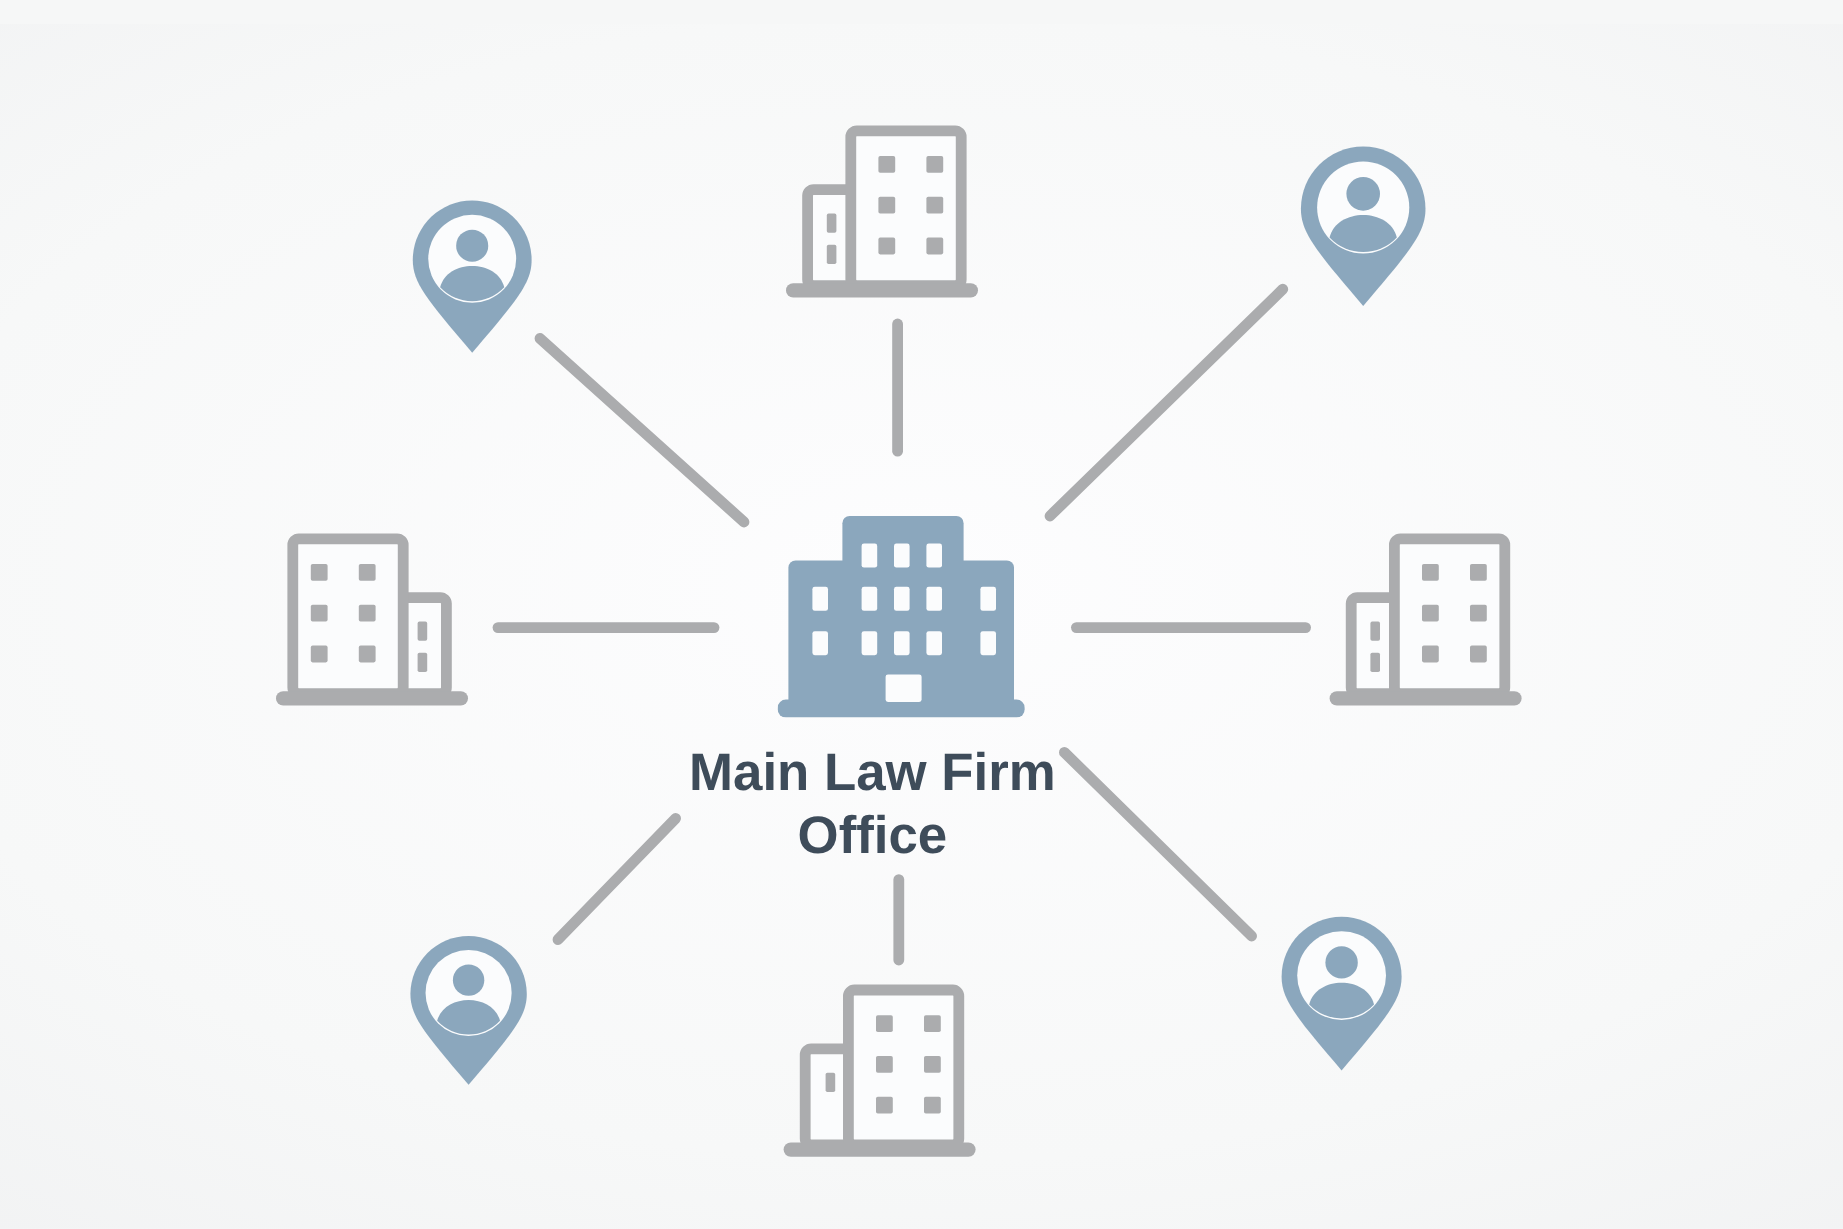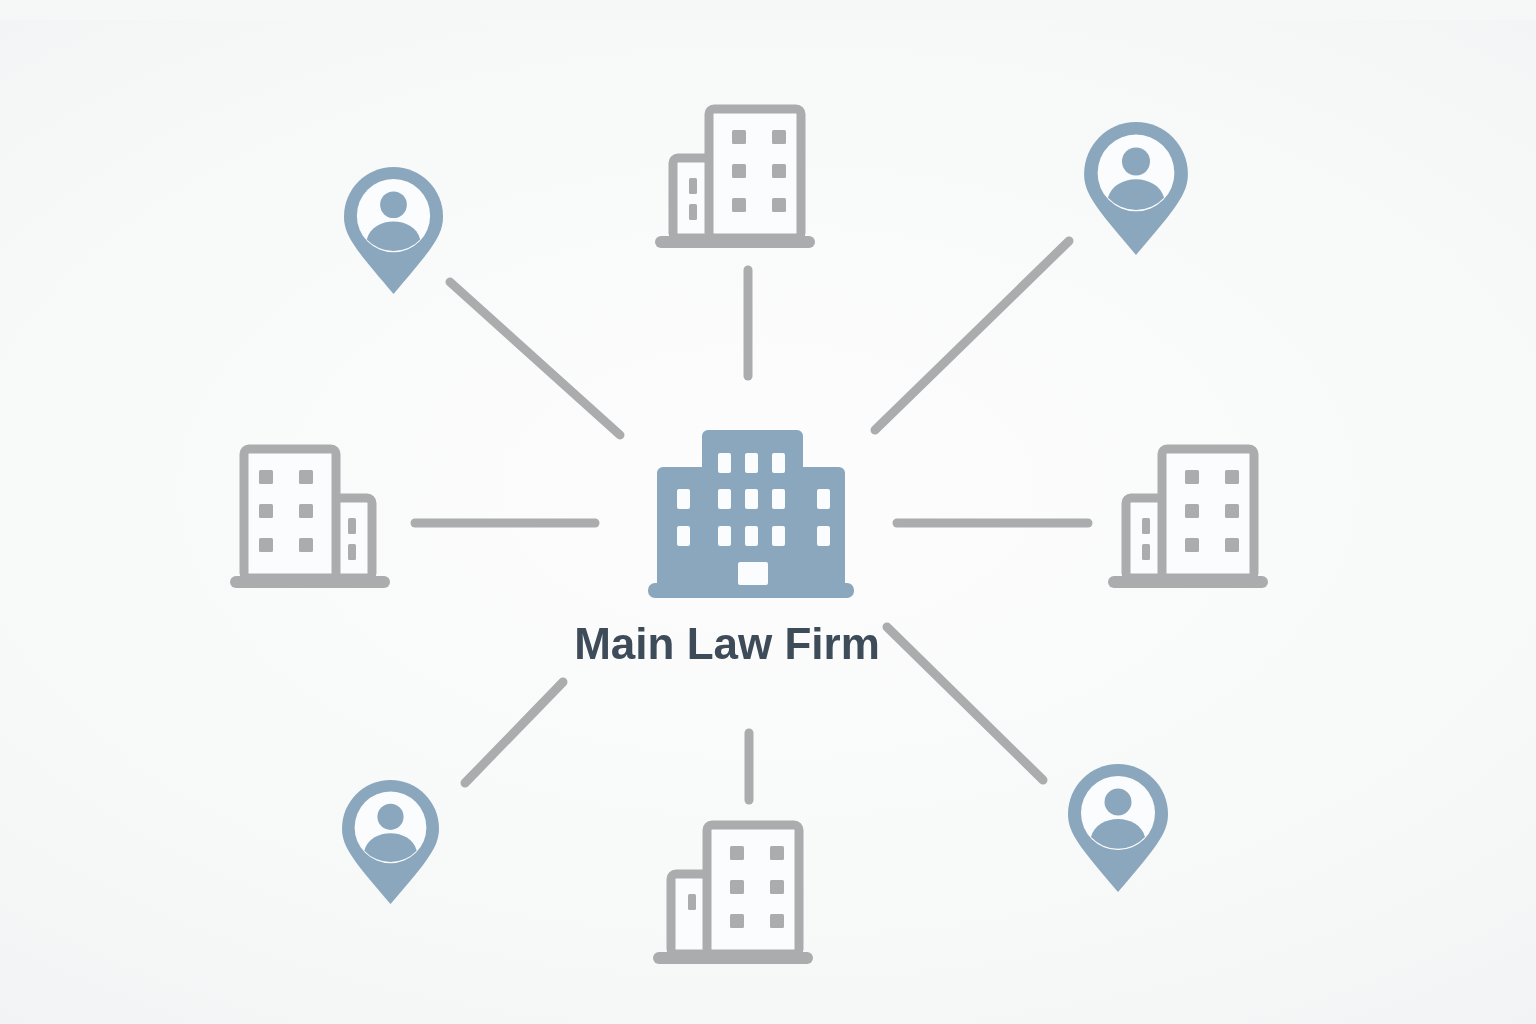--- a/index.html
+++ b/index.html
@@ -124,20 +124,21 @@
     <line x1="887" y1="607" x2="1043" y2="760"></line>
   </svg>
 
   <div class="node" style="left:648px; top:410px; width:206px; height:168px;">
     <svg viewBox="0 0 206 168">
         <use href="#i-hq"></use>
       </svg>
   </div>
   <div class="label">
     <span>Main Law Firm</span>
+    <span>Office</span>
   </div>
 
   <div class="node" style="left:652px; top:82px; width:166px; height:150px;">
     <svg viewBox="0 0 166 150">
         <use href="#i-bldg"></use>
       </svg>
   </div>
   <div class="node flip" style="left:227px; top:422px; width:166px; height:150px;">
     <svg viewBox="0 0 166 150">
         <use href="#i-bldg"></use>

